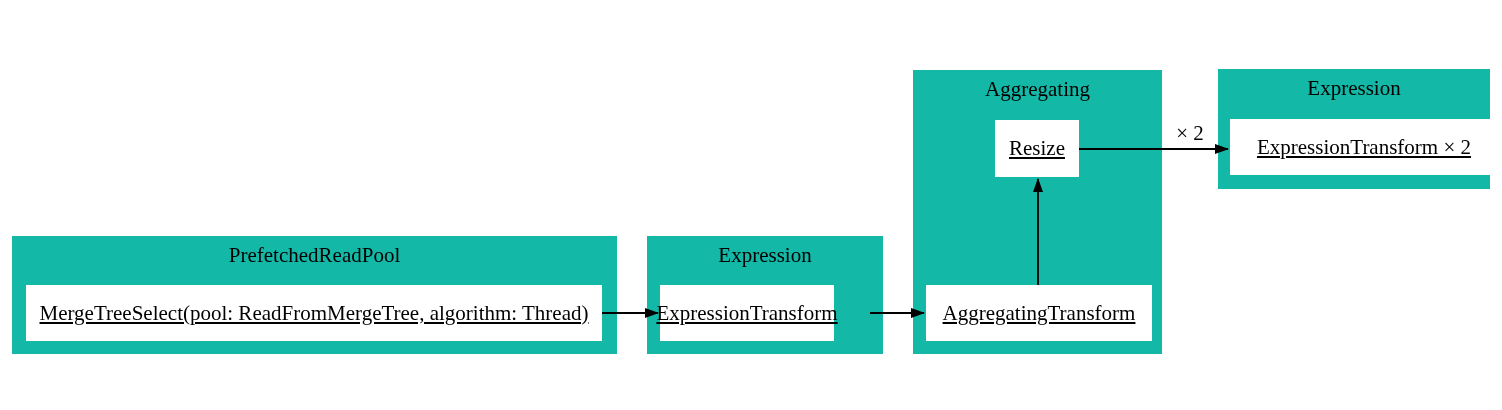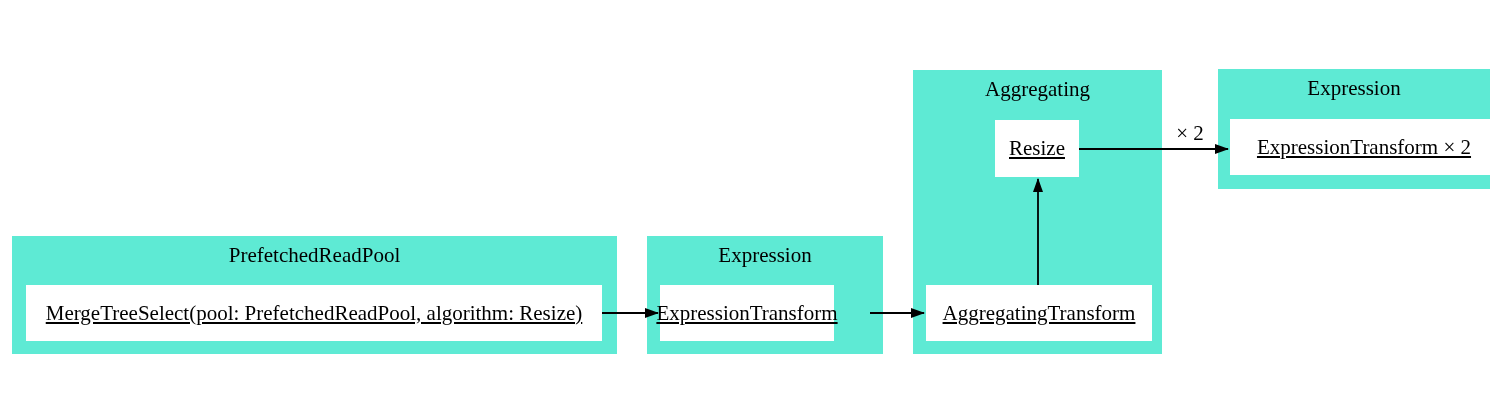--- a/index.html
+++ b/index.html
@@ -11,21 +11,21 @@
     position: relative;
     width: 1502px;
     height: 410px;
     background: #ffffff;
     font-family: "Liberation Serif", "DejaVu Serif", serif;
     color: #000000;
     overflow: hidden;
   }
   .cluster {
     position: absolute;
-    background: #5eead4;
+    background: #14b8a6;
   }
   .cluster-title {
     position: absolute;
     top: 7px;
     left: 0;
     width: 100%;
     text-align: center;
     font-size: 21px;
     line-height: 25px;
     white-space: nowrap;
@@ -85,21 +85,21 @@
   </div>
 
   <div class="cluster cl-aggr">
     <span class="cluster-title">Aggregating</span>
   </div>
 
   <div class="cluster cl-expr2">
     <span class="cluster-title">Expression</span>
   </div>
 
-  <div class="node nd-mts">MergeTreeSelect(pool: PrefetchedReadPool, algorithm: Resize)</div>
+  <div class="node nd-mts">MergeTreeSelect(pool: ReadFromMergeTree, algorithm: Thread)</div>
 
   <div class="node nd-et1">ExpressionTransform</div>
 
   <div class="node nd-resize">Resize</div>
 
   <div class="node nd-aggt">AggregatingTransform</div>
 
   <div class="node nd-et2">ExpressionTransform × 2</div>
 
   <svg class="edges-svg" viewBox="0 0 1502 410" xmlns="http://www.w3.org/2000/svg">

